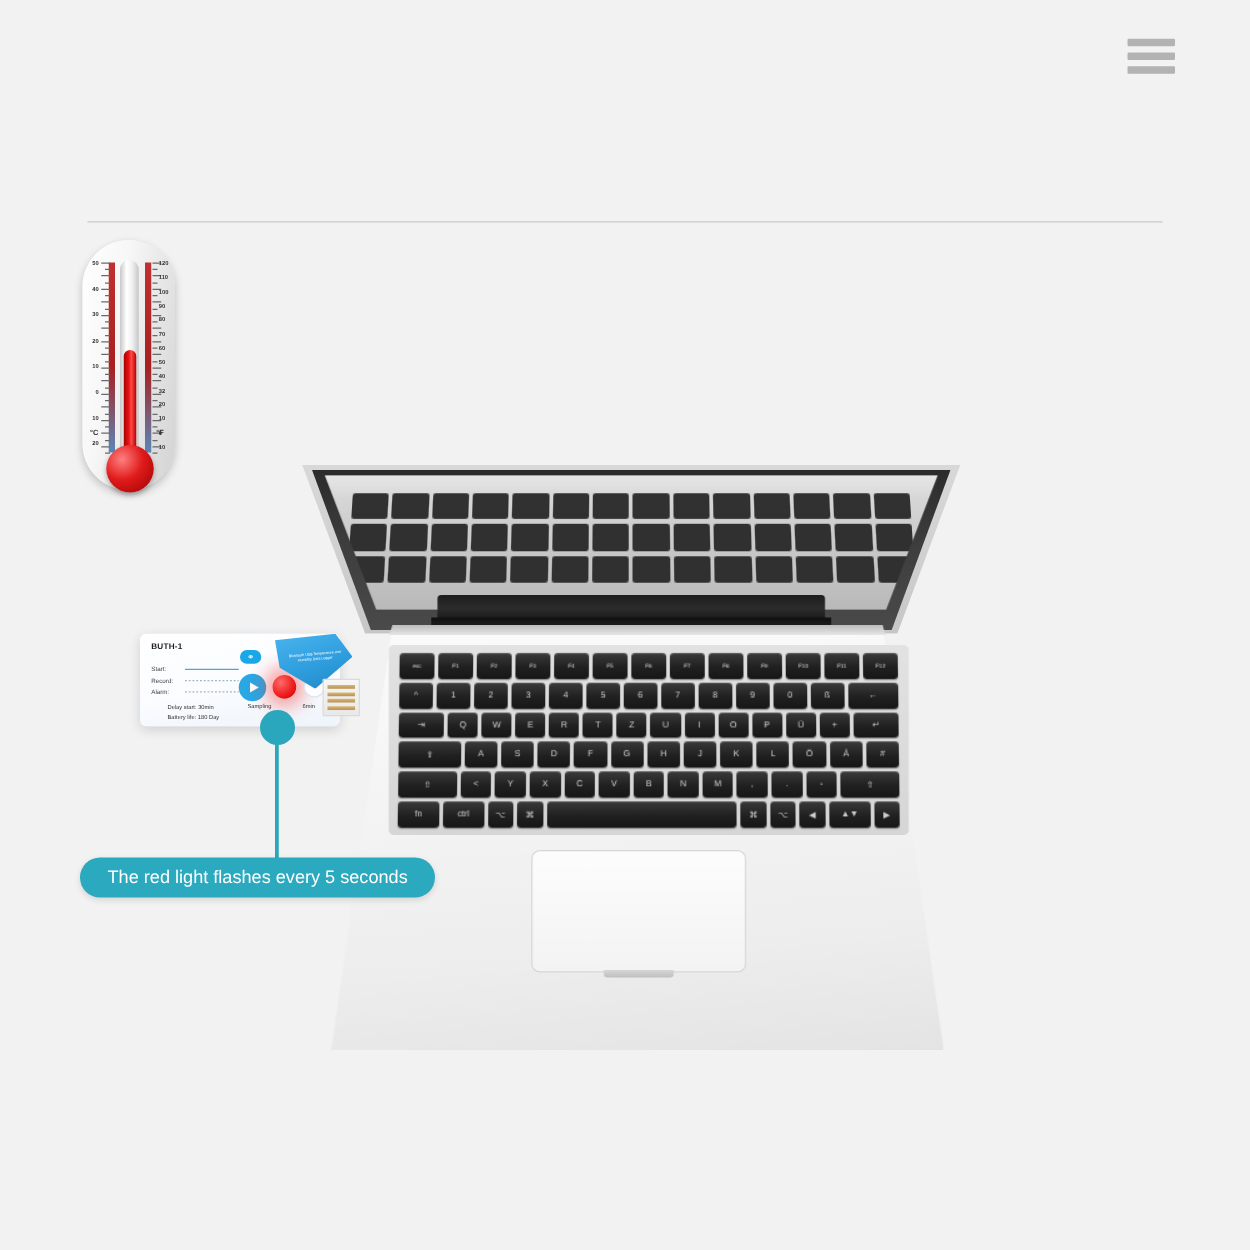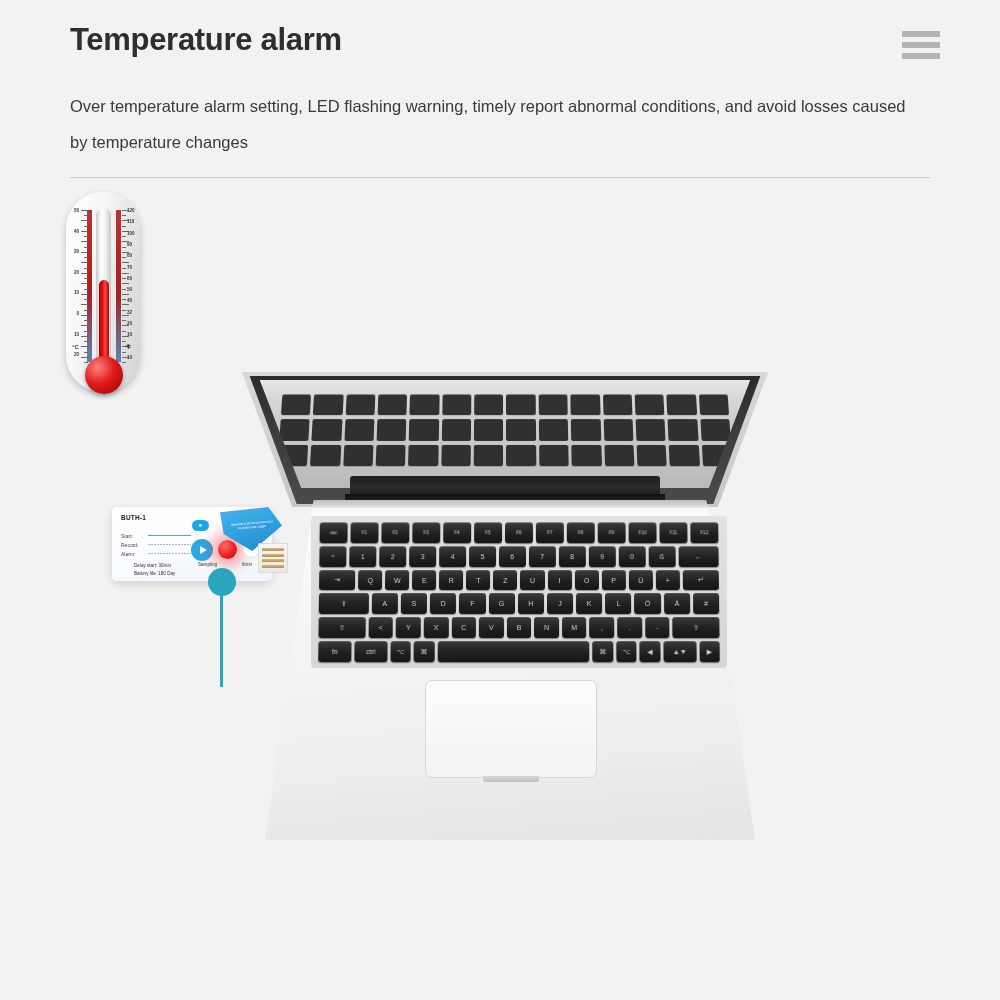--- a/index.html
+++ b/index.html
@@ -249,29 +249,27 @@
     display:flex; align-items:center; font-size: 14.5px;
     box-shadow: 0 2px 5px rgba(0,0,0,0.12);
   }
 </style>
 </head>
 <body>
 
 <div class="page">
 
   <div class="header">
-    <div class="title">Temperature alarm</div>
 
     <div class="hamburger">
       <span></span>
       <span></span>
       <span></span>
     </div>
 
-    <div class="subtitle">Over temperature alarm setting, LED flashing warning, timely report abnormal conditions, and avoid losses caused by temperature changes</div>
     <div class="divider"></div>
   </div>
 
   <div class="thermo-wrap">
     <div class="thermo-body"></div>
     <div class="scale-bar left"></div>
     <div class="scale-bar right"></div>
 
     <div class="ticks left" id="ticksL">
         <i style="top: 0px; width: 7px;"></i>
@@ -567,14 +565,15 @@
     <div class="usb">
       <i></i>
       <i></i>
       <i></i>
       <i></i>
     </div>
   </div>
 
   <div class="callout-dot"></div>
   <div class="callout-line"></div>
+  <div class="callout-pill">The red light flashes every 5 seconds</div>
 
 </div>
 
 </body></html>

